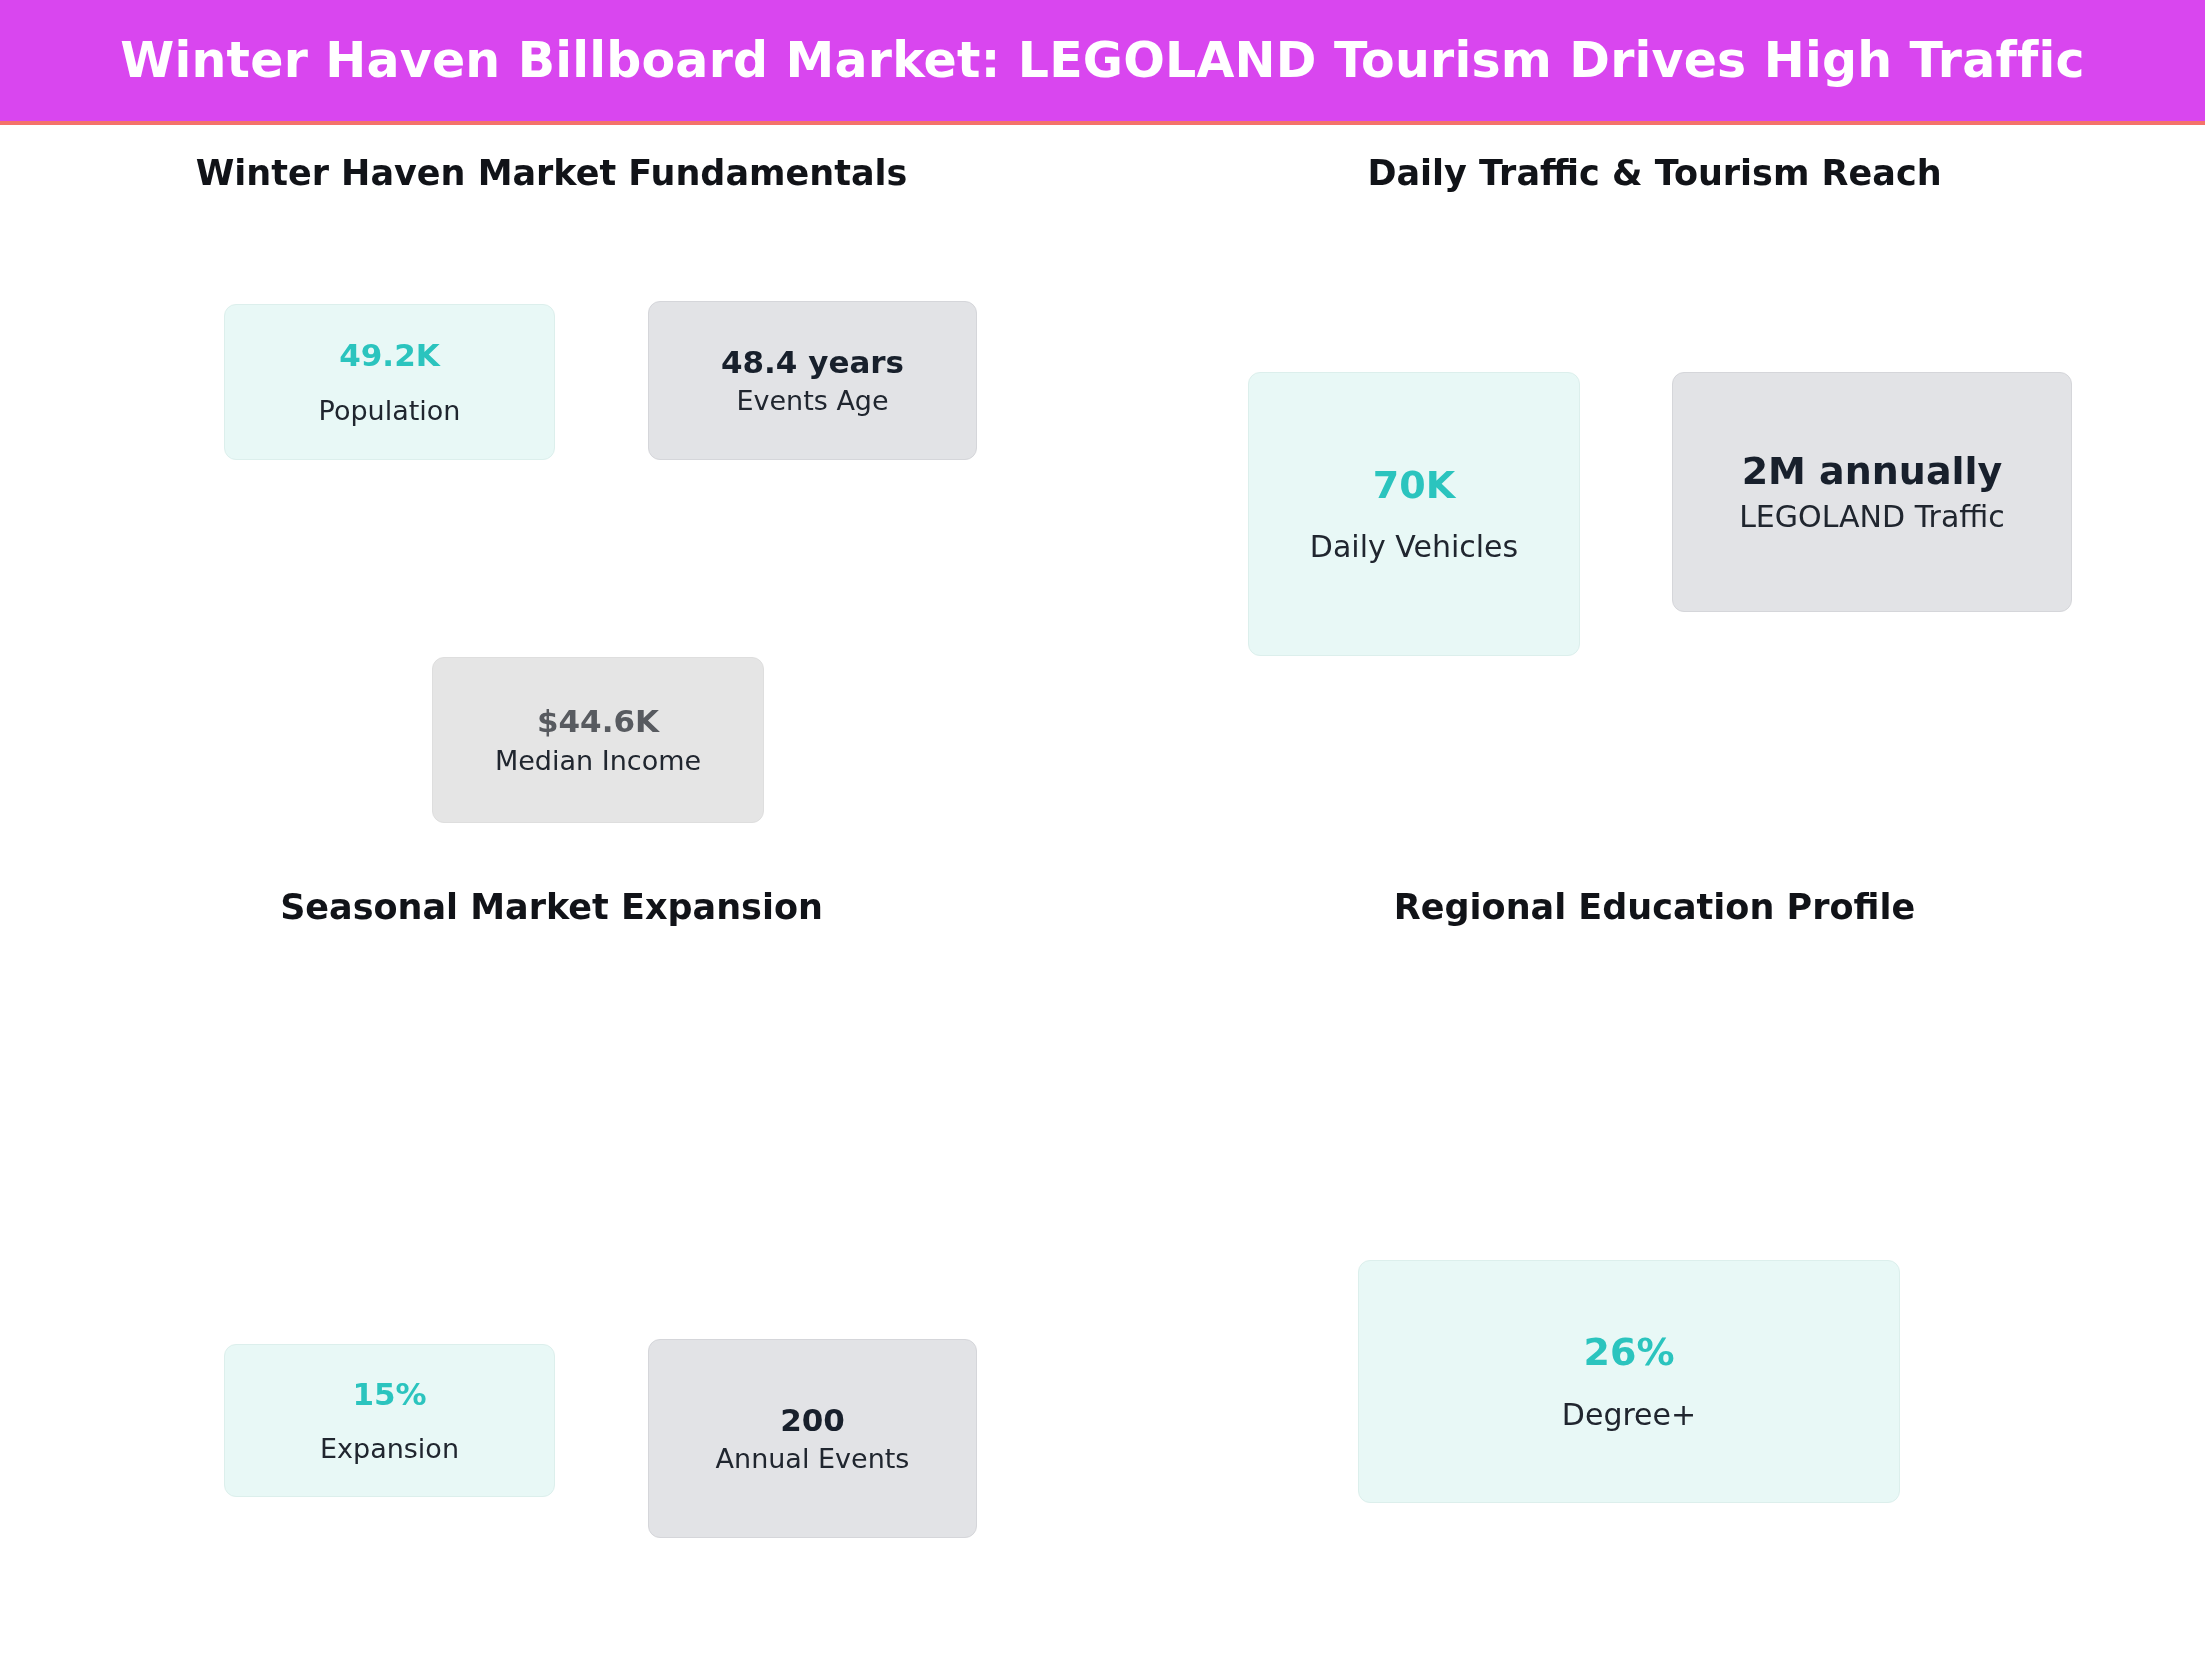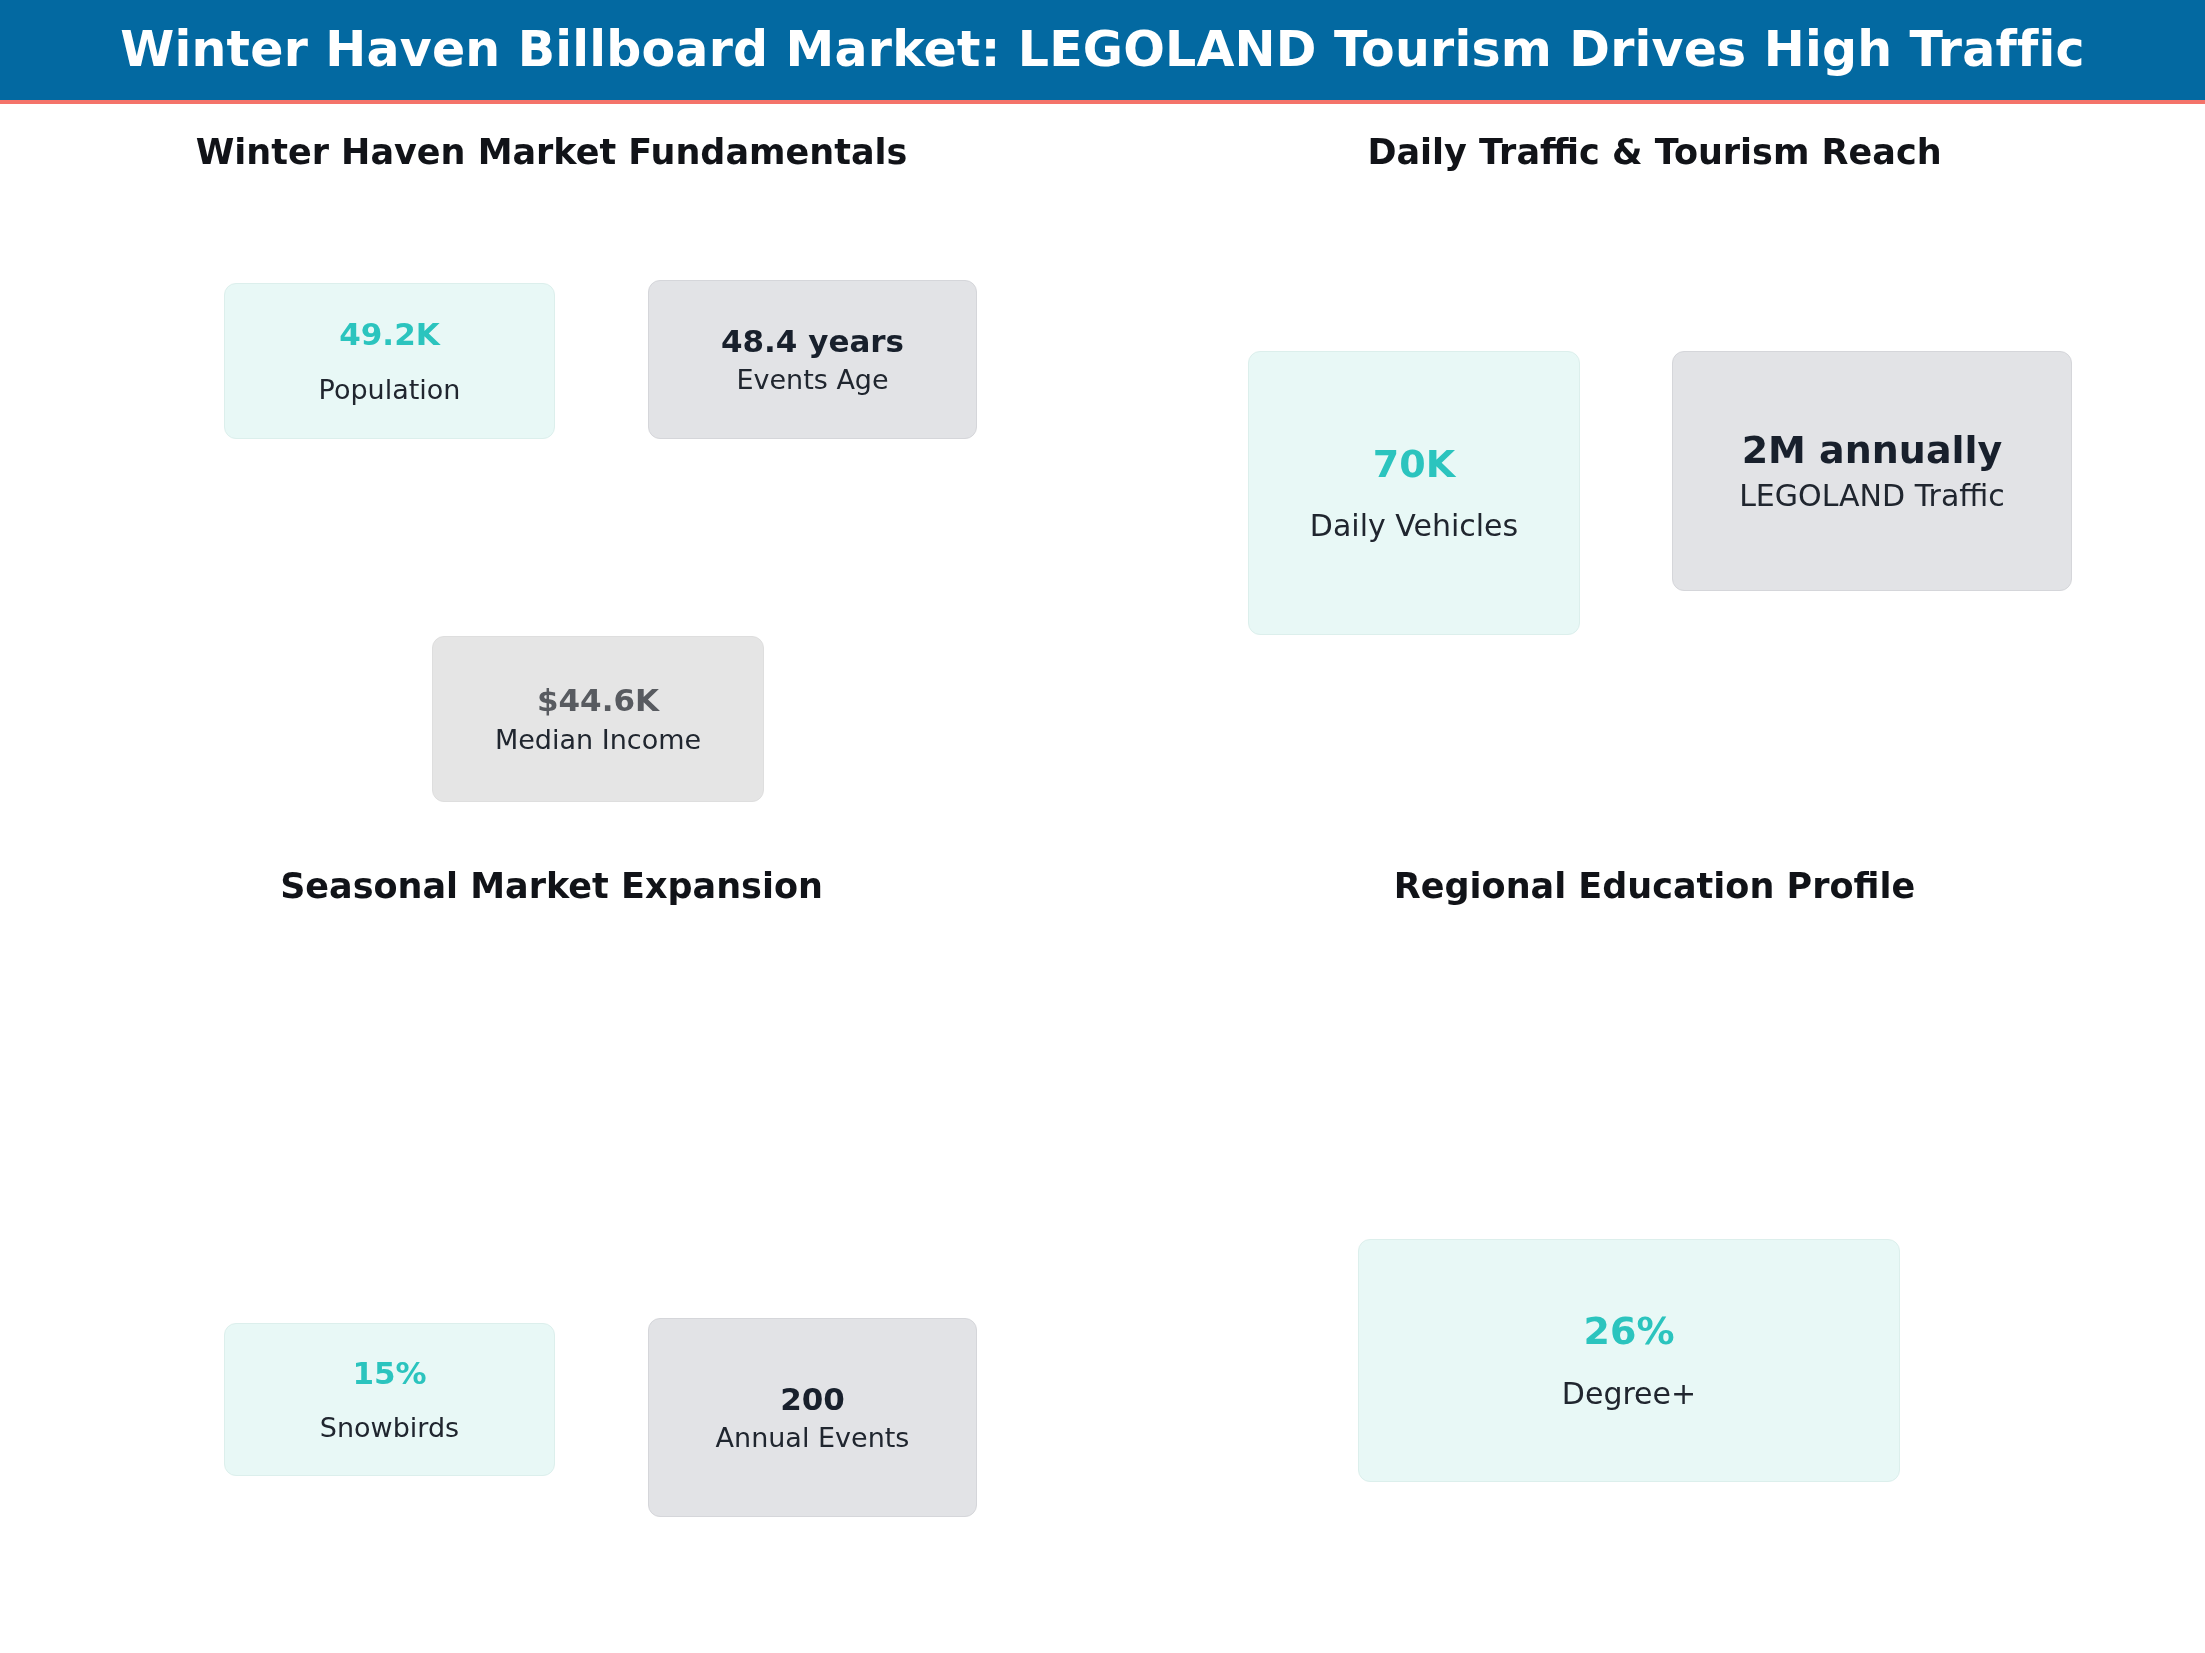--- a/index.html
+++ b/index.html
@@ -10,22 +10,22 @@
   body {
     width: 2205px;
     height: 1654px;
     font-family: "DejaVu Sans", sans-serif;
     overflow: hidden;
   }
 
   
   .header-bar {
     width: 100%;
-    height: 104px;
-    background: #0369a1;
+    height: 125px;
+    background: #d946ef;
     border-bottom: 4.6px solid #F4736A;
     box-sizing: border-box;
     display: flex;
     align-items: center;
     justify-content: center;
   }
   .header-title {
     color: #ffffff;
     font-size: 49px;
     font-weight: bold;
@@ -133,21 +133,21 @@
       <div class="card-value big dark-text">2M annually</div>
       <div class="card-label big">LEGOLAND Traffic</div>
     </div>
   </div>
 
   <div class="panel" style="left:0px; top:744px; width:1103px; height:780px;">
     <div class="panel-title" style="position:absolute; left:0; top:18.4px; width:1103px;">Seasonal Market Expansion</div>
 
     <div class="card teal" style="left:224px; top:475px; width:331px; height:153px;">
       <div class="card-value teal-text">15%</div>
-      <div class="card-label">Snowbirds</div>
+      <div class="card-label">Expansion</div>
     </div>
 
     <div class="card grey" style="left:648px; top:470px; width:329px; height:199px;">
       <div class="card-value dark-text">200</div>
       <div class="card-label">Annual Events</div>
     </div>
 
   </div>
 
   <div class="panel" style="left:1103px; top:744px; width:1103px; height:780px;">

